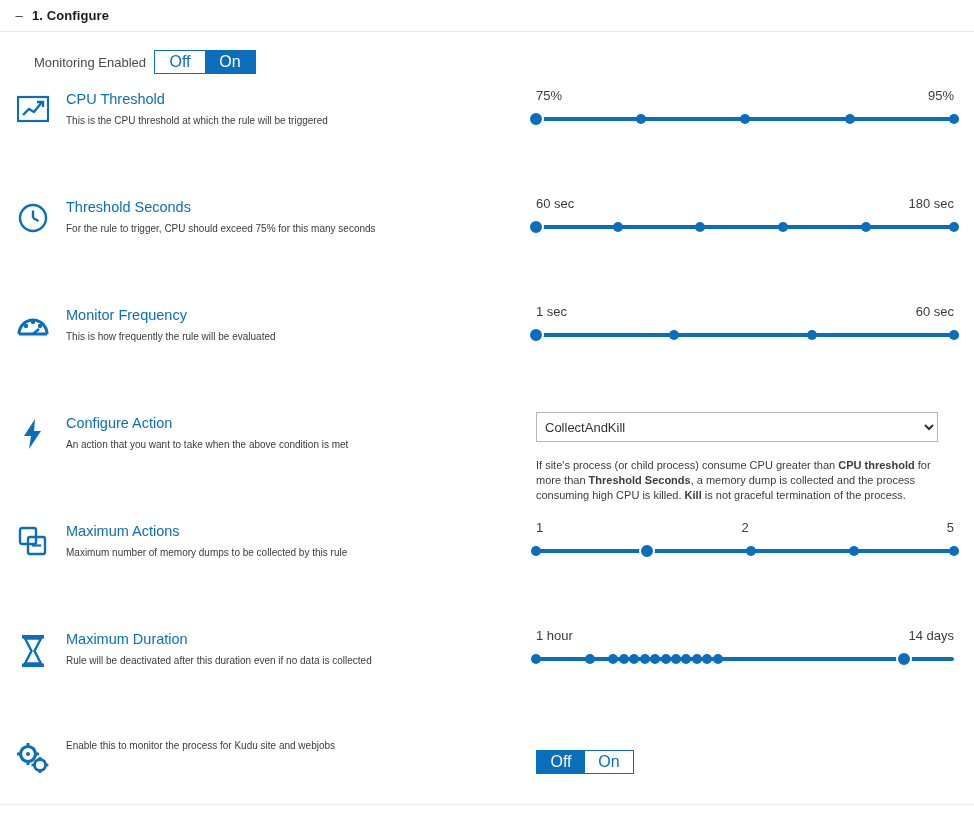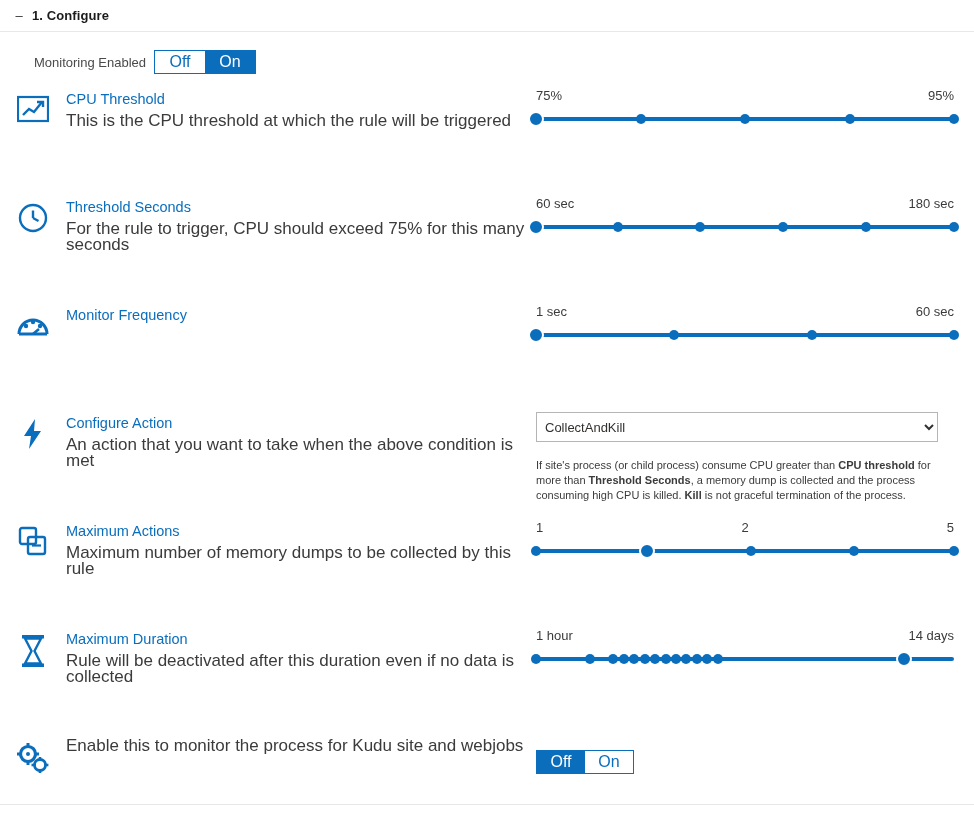--- a/index.html
+++ b/index.html
@@ -107,21 +107,21 @@
   }
   .row-title {
     color: #0a6ebd;
     font-size: 14.5px;
     margin-bottom: 5px;
     line-height: 18px;
     cursor: pointer;
   }
   .row-desc {
     color: #3b3b3b;
-    font-size: 17px;
+    font-size: 10px;
     line-height: 16px;
   }
   .row-control {
     flex: 1 1 auto;
     padding-top: 6px;
     padding-right: 20px;
   }
   
   .slider-labels {
     display: flex;
@@ -288,20 +288,21 @@
           <path d="M3,24 A14,14 0 0 1 31,24" fill="none" stroke="#0a6ebd" stroke-width="3"></path>
           <circle cx="10" cy="16" r="2.2" fill="#0a6ebd"></circle>
           <circle cx="17" cy="12" r="2.2" fill="#0a6ebd"></circle>
           <circle cx="24" cy="16" r="2.2" fill="#0a6ebd"></circle>
           <line x1="17" y1="24" x2="23" y2="19" stroke="#0a6ebd" stroke-width="2.6"></line>
           <line x1="3" y1="24" x2="31" y2="24" stroke="#0a6ebd" stroke-width="3"></line>
         </svg>
       </div>
       <div class="row-text">
         <div class="row-title">Monitor Frequency</div>
+        <div class="row-desc">This is how frequently the rule will be evaluated</div>
       </div>
       <div class="row-control">
         <div class="slider-labels">
           <span>1 sec</span>
           <span>60 sec</span>
         </div>
         <div class="slider">
             <div class="slider-track"></div>
             <div class="slider-tick" style="left: 0%;"></div>
             <div class="slider-tick" style="left: 33%;"></div>

